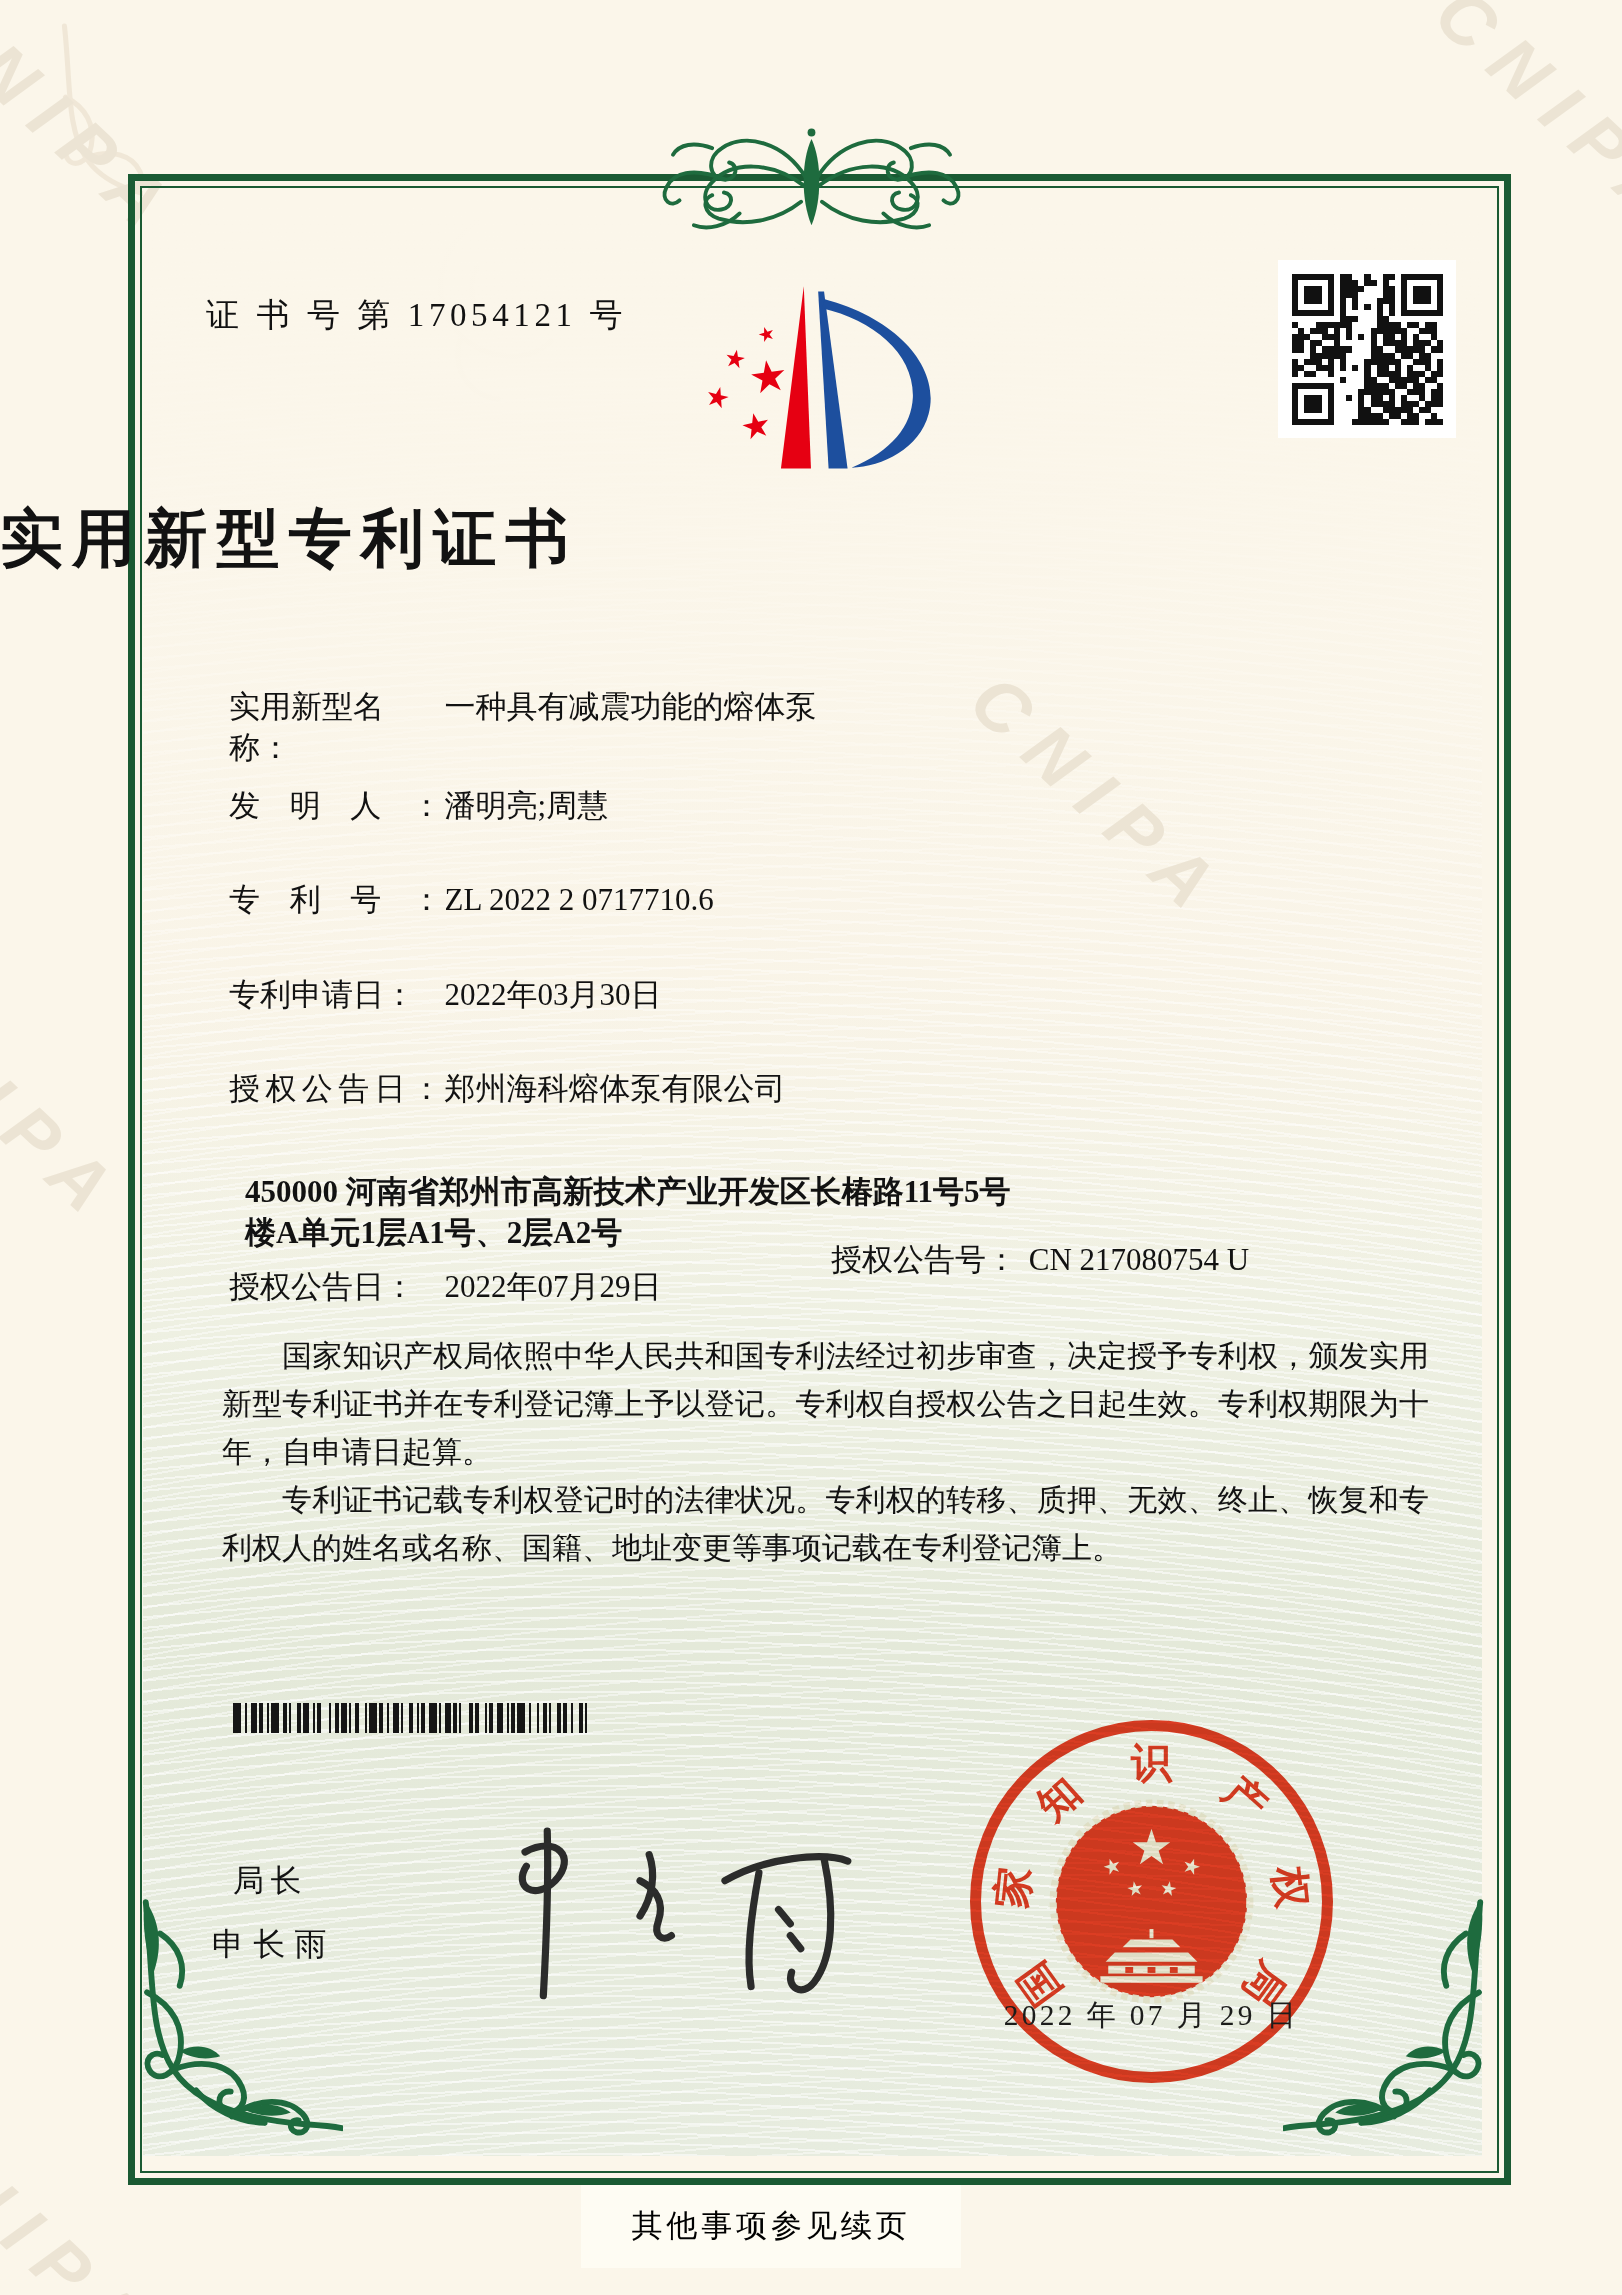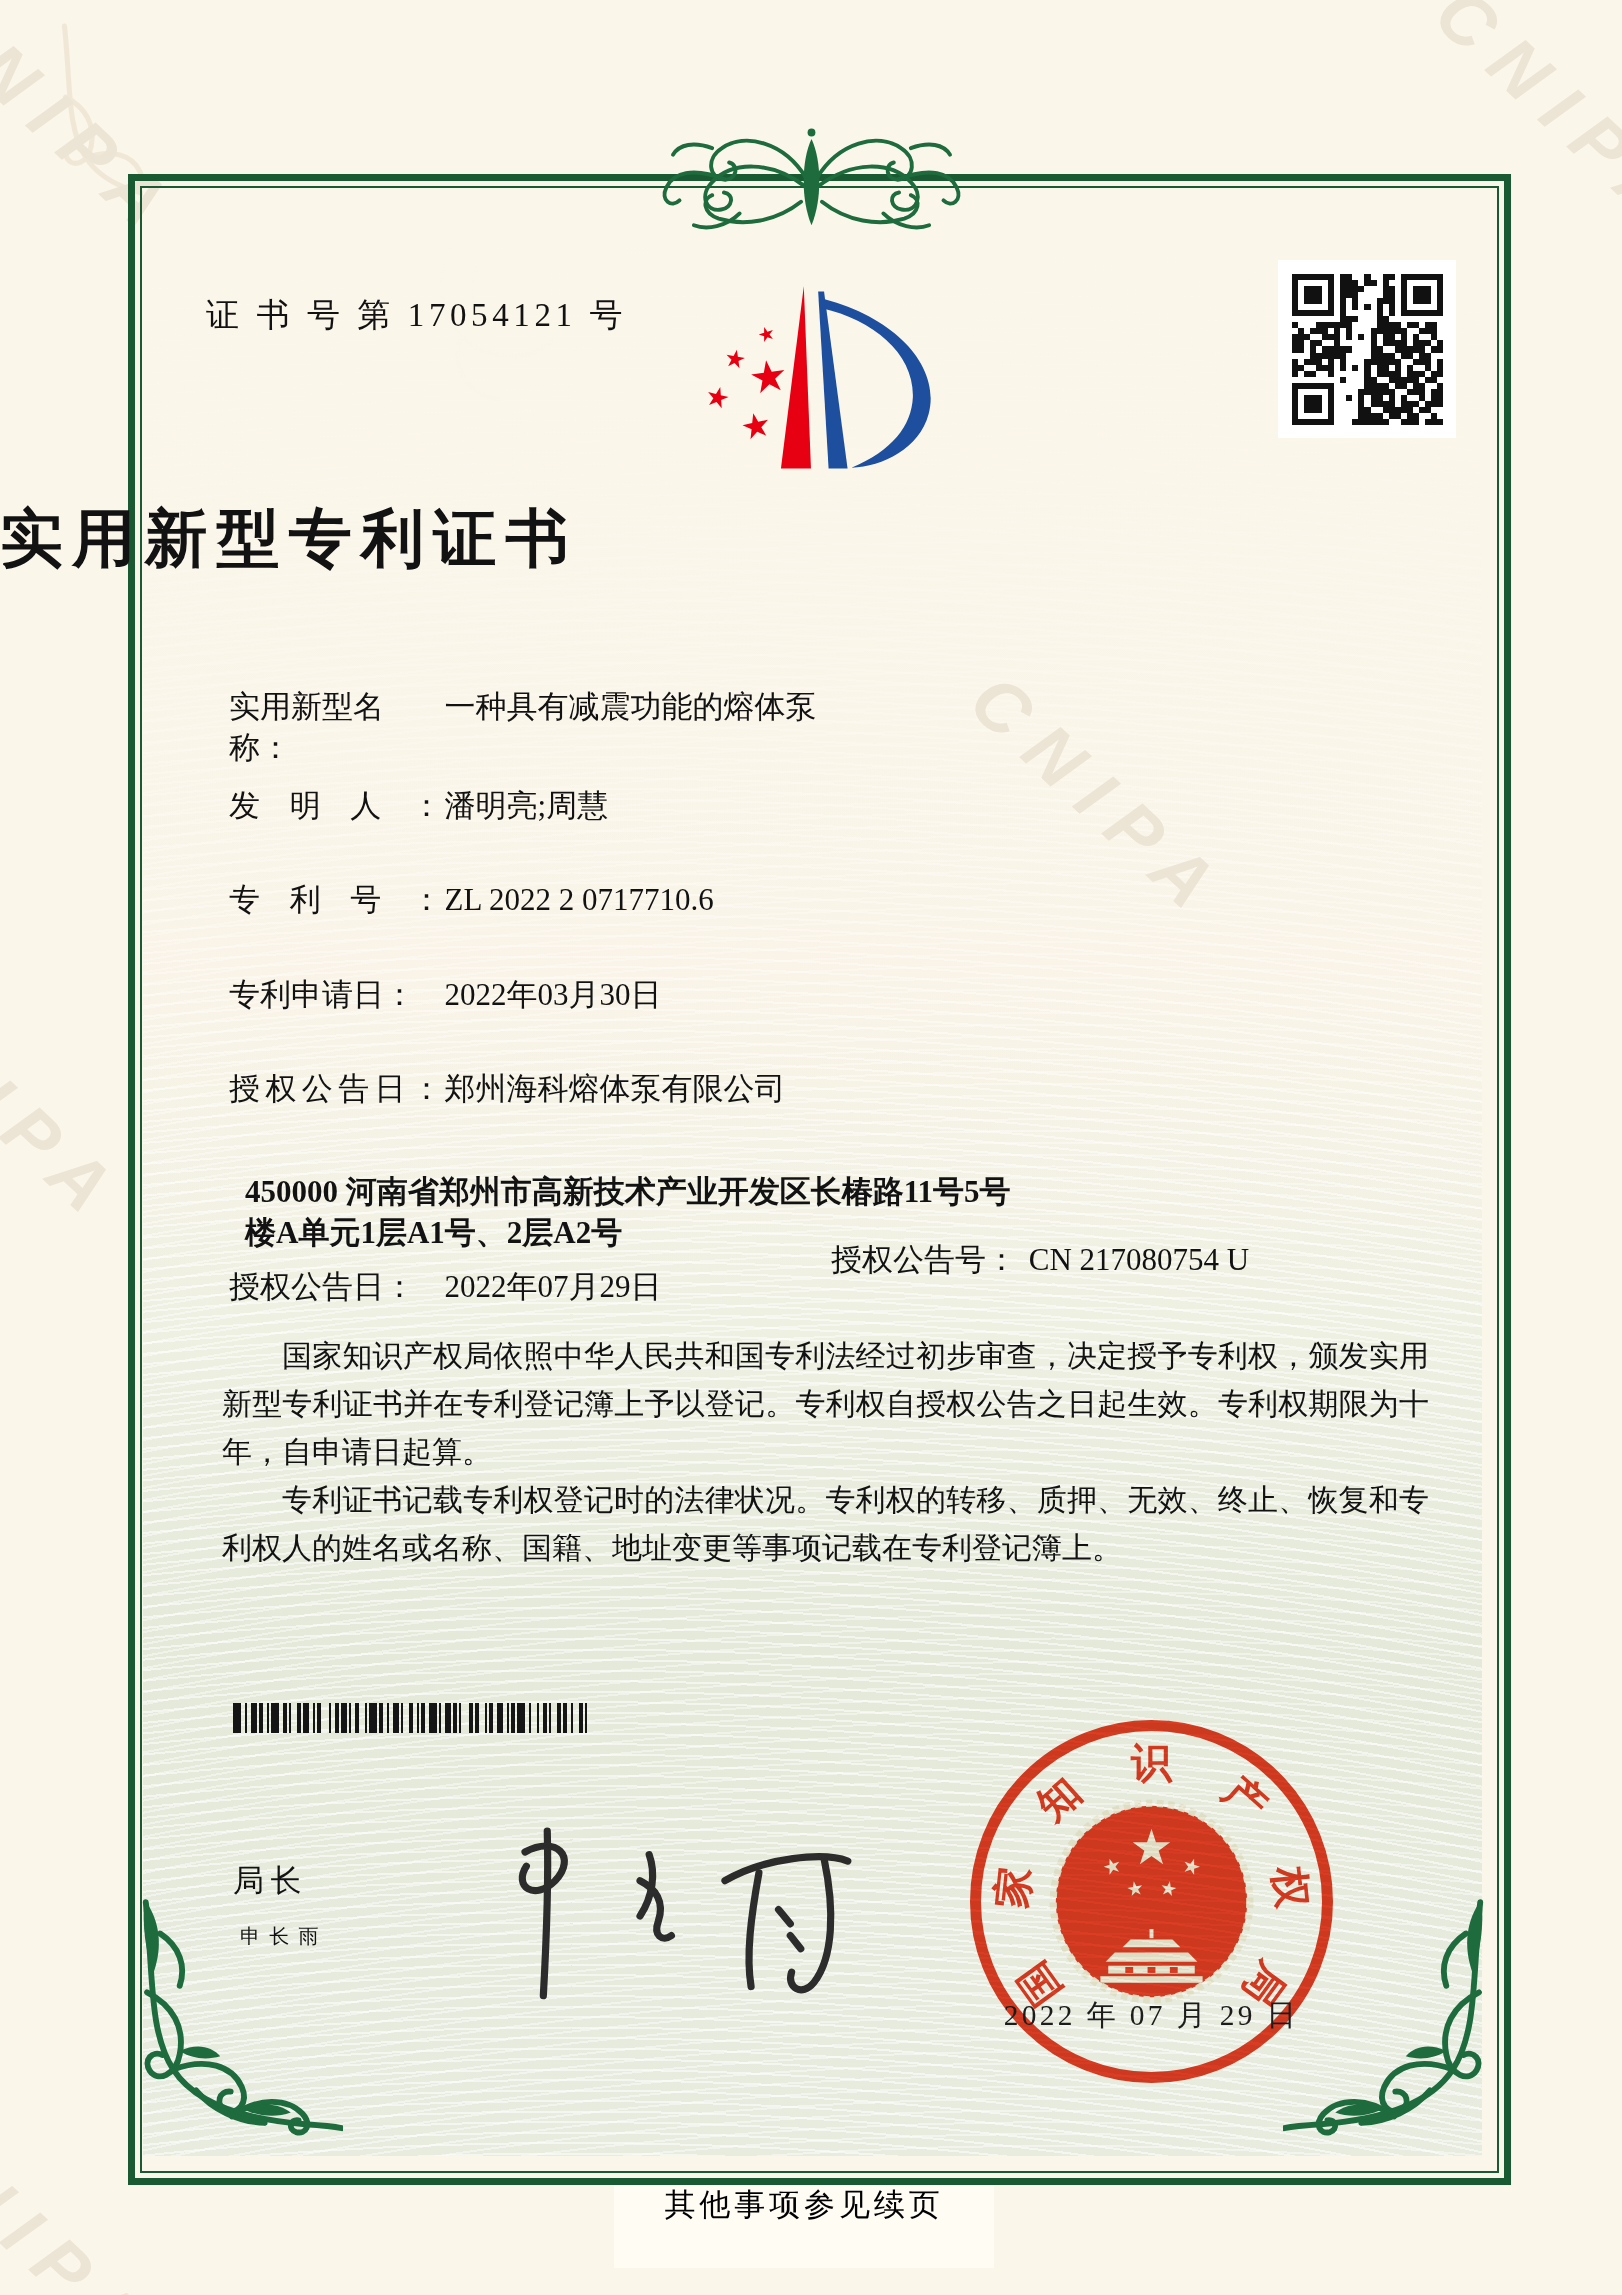--- a/index.html
+++ b/index.html
@@ -45,35 +45,35 @@
   .grant-right .f-label{width:auto;margin-right:9.2px;}
   .paras{position:absolute;left:222px;top:1332px;width:1207px;font-size:30px;
          line-height:48px;text-align:justify;}
   .paras p{margin:0;text-indent:2em;}
 
   .barcode{position:absolute;left:233px;top:1703px;width:414px;height:30px;
            overflow:hidden;white-space:nowrap;font-size:0;}
   .barcode i{display:inline-block;height:30px;}
 
   .officer-title{position:absolute;left:233px;top:1860px;font-size:31px;letter-spacing:6.5px;}
-  .officer-name{position:absolute;left:240px;top:1923px;font-size:20px;letter-spacing:9.2px;}
+  .officer-name{position:absolute;left:212px;top:1923px;font-size:32px;letter-spacing:9.2px;}
   .signature{position:absolute;left:484px;top:1818px;z-index:5;}
 
   
   .seal{position:absolute;left:970px;top:1720px;width:363px;height:363px;z-index:6;
         mix-blend-mode:multiply;opacity:.95;}
   .seal-ring{position:absolute;inset:0;border:11.8px solid #e23318;border-radius:50%;}
   .ring-char{position:absolute;left:50%;top:50%;font-size:41px;font-weight:bold;color:#e23318;
              transform:translate(-50%,-50%) rotate(var(--a)) translateY(-139px);}
   .seal-date{position:absolute;left:0;width:100%;top:276px;text-align:center;
              font-size:29.4px;letter-spacing:3.3px;color:#111;z-index:7;}
 
   .page-info{position:absolute;left:0;width:100%;top:2102px;text-align:center;font-size:26px;}
-  .cont-box{position:absolute;left:614px;top:2184px;width:380px;height:84px;
-            background:rgba(255,253,246,.75);display:flex;align-items:flex-start;justify-content:center;}
+  .cont-box{position:absolute;left:581px;top:2184px;width:380px;height:84px;
+            background:rgba(255,253,246,.75);display:flex;align-items:center;justify-content:center;}
   .cont-box span{font-size:31px;letter-spacing:3.9px;}
 </style>
 </head>
 <body>
 
 <div class="wm" style="left:-36px;top:-23px">CNIPA</div>
 <div class="wm" style="left:1476px;top:-29.4px">CNIPA</div>
 <div class="wm" style="left:1011px;top:658px">CNIPA</div>
 <div class="wm" style="left:-92px;top:962px">CNIPA</div>
 <div class="wm" style="left:-62px;top:2094px">CNIPA</div>

